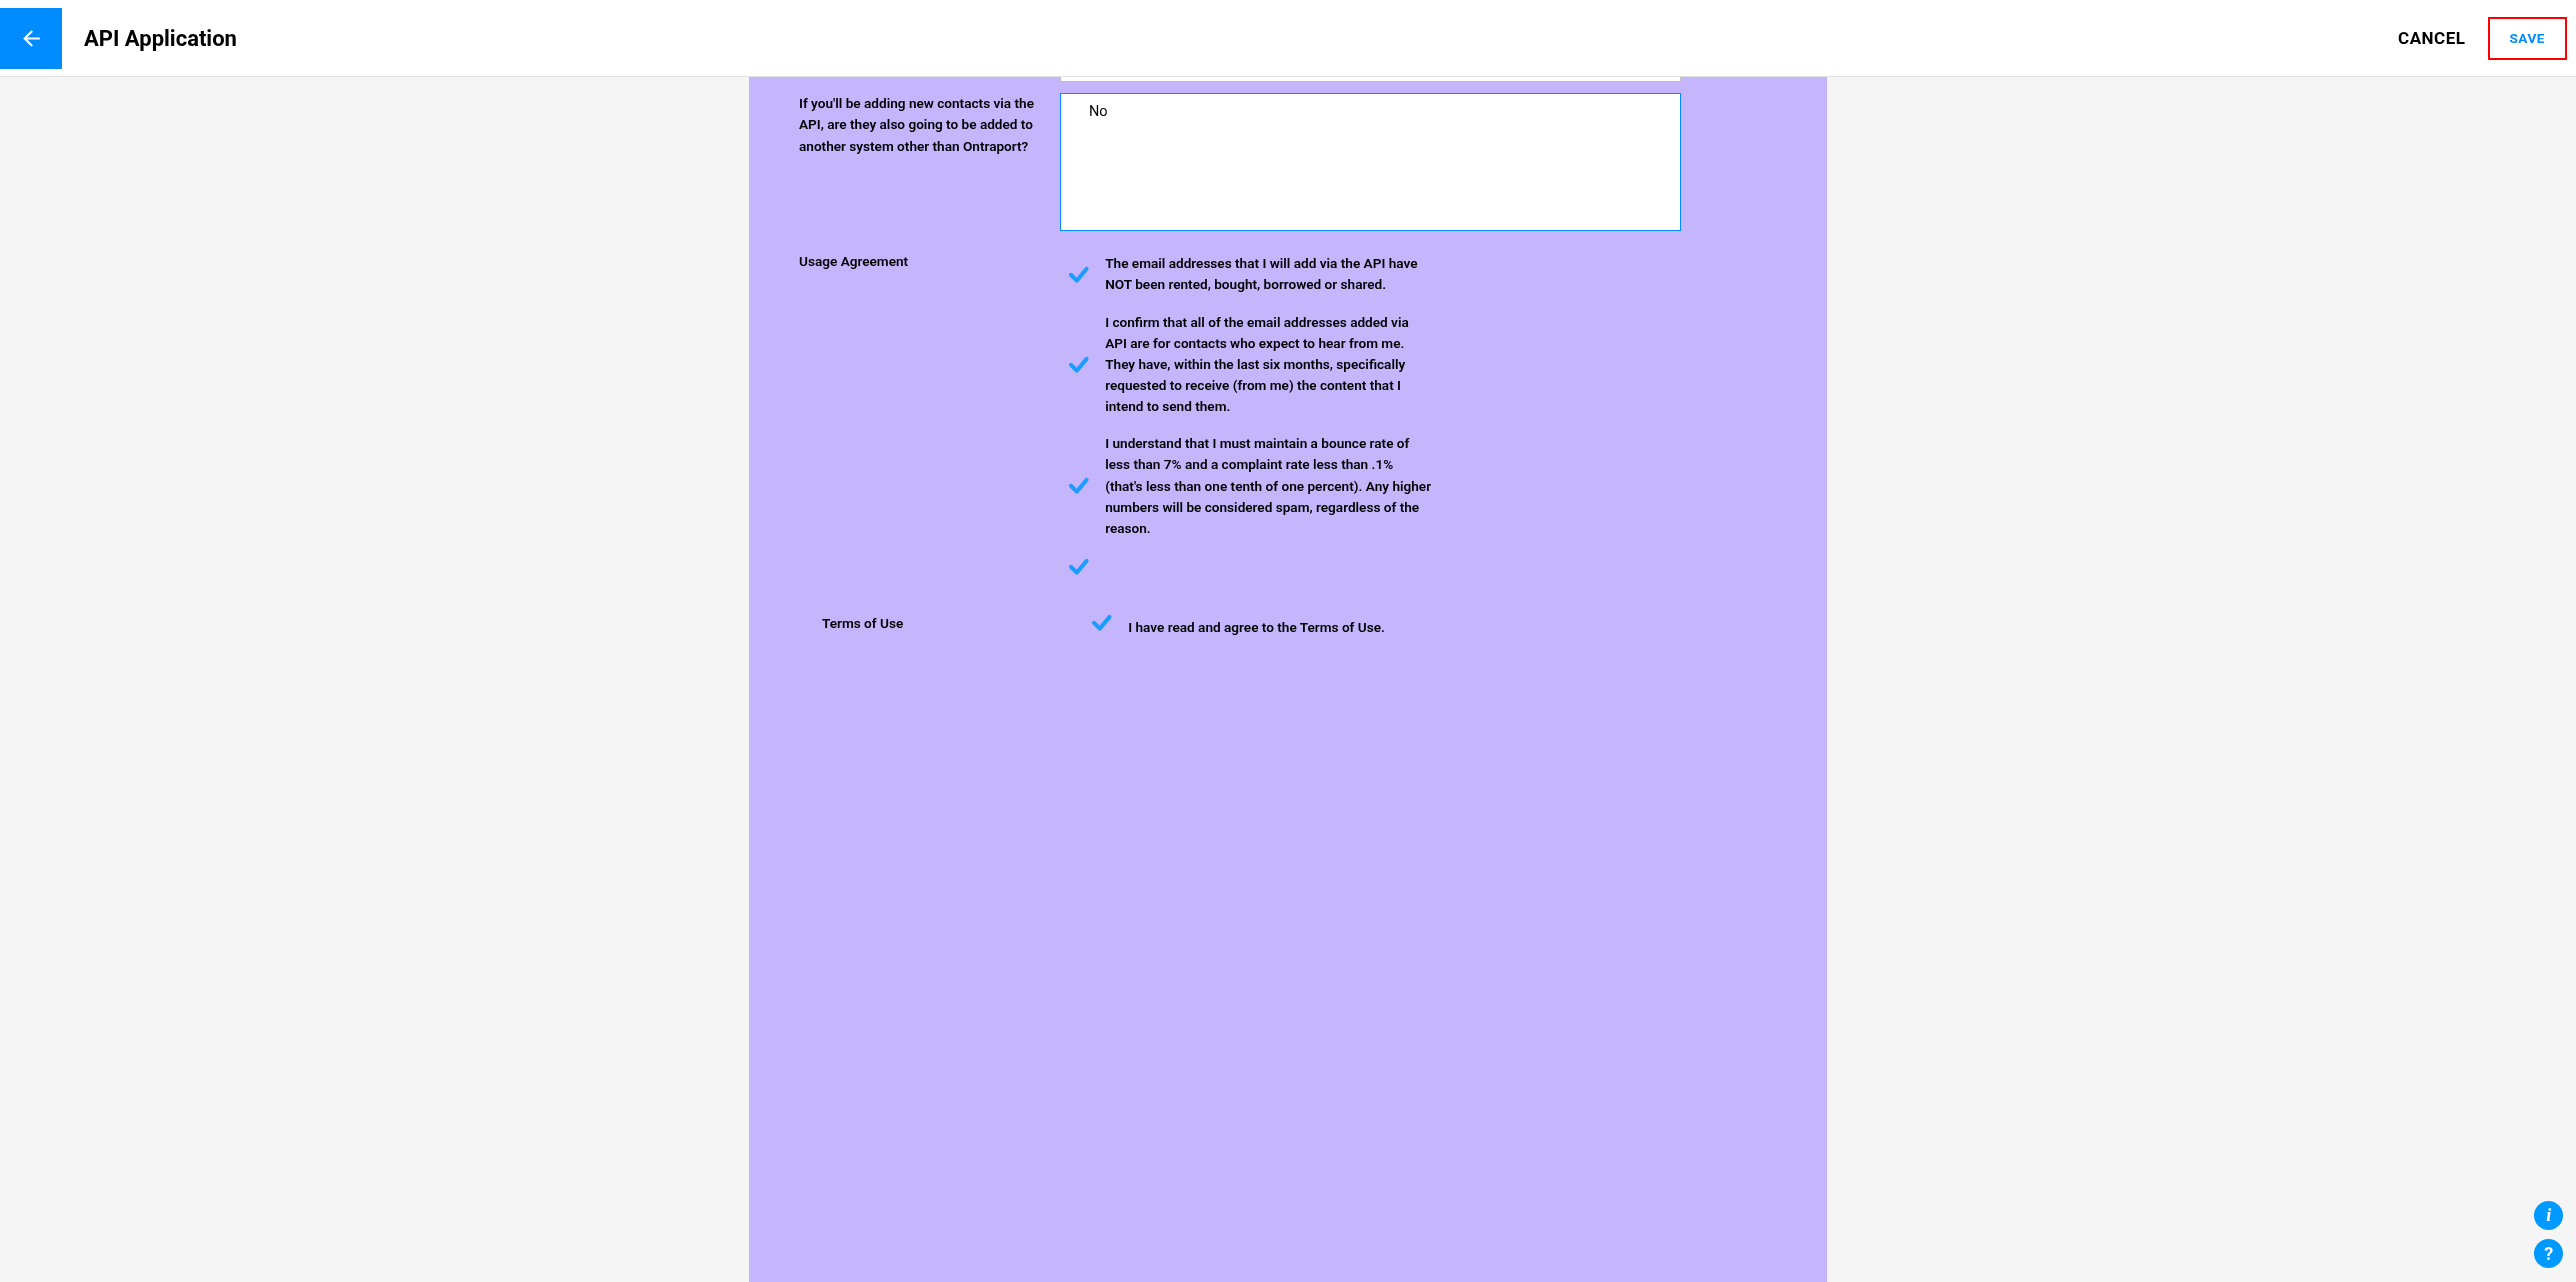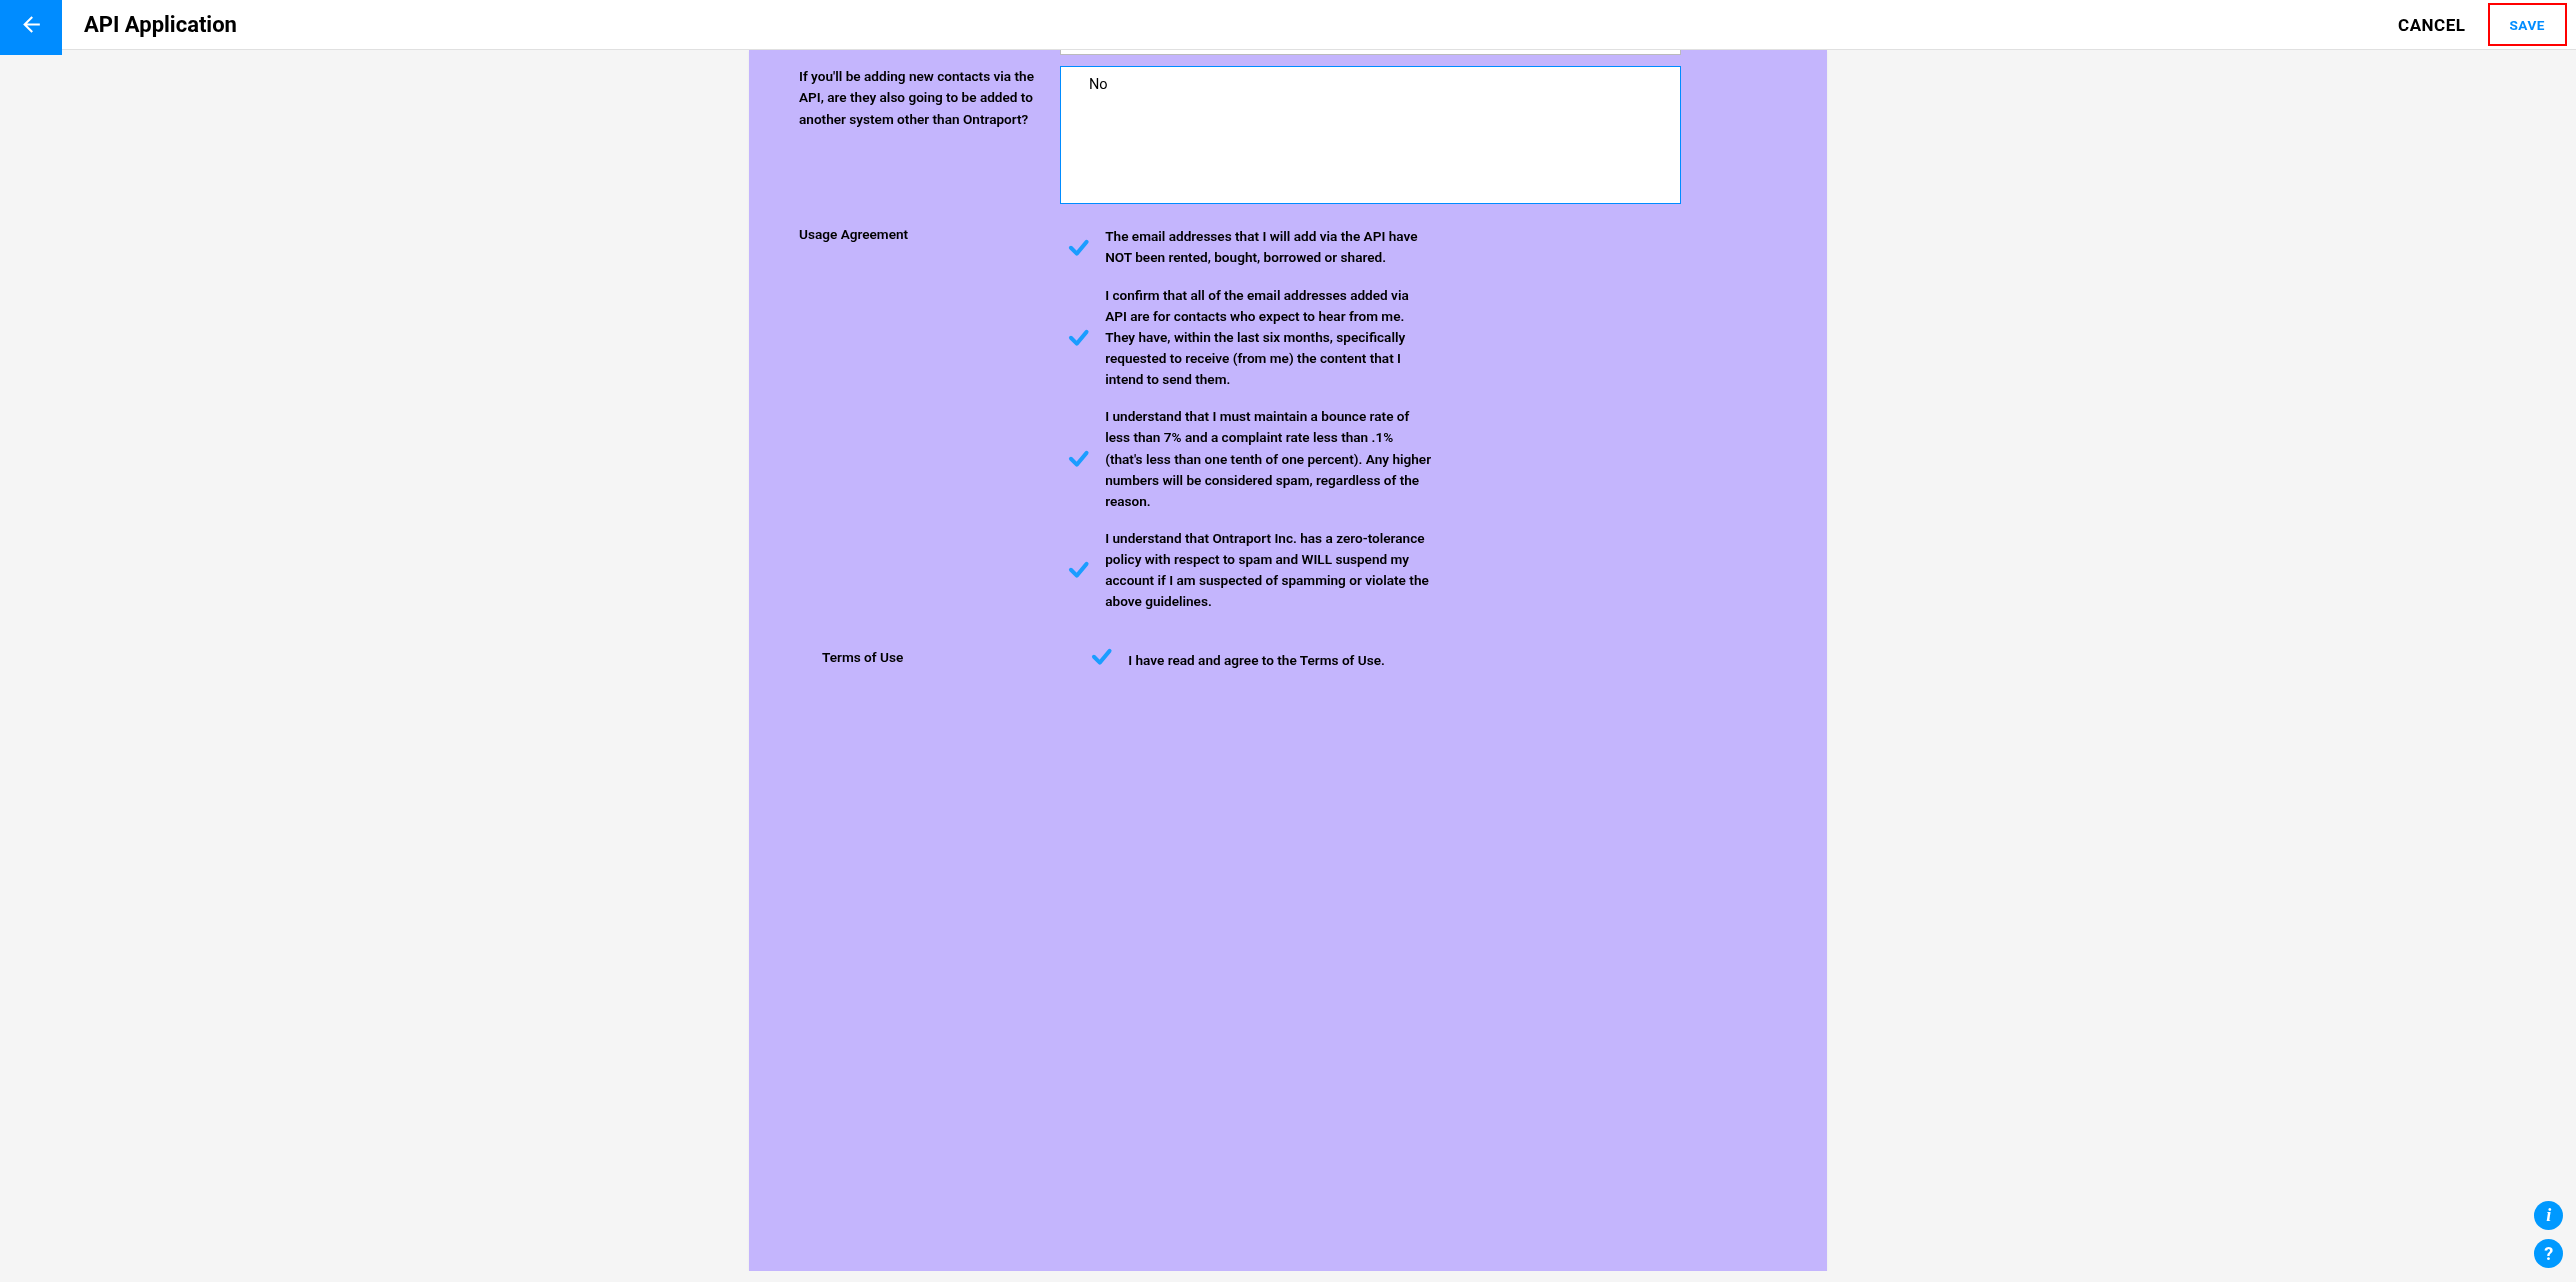--- a/index.html
+++ b/index.html
@@ -12,21 +12,21 @@
       background: #f5f5f5;
       width: 100%;
       height: 100vh;
       overflow: hidden;
     }
     .header {
       display: flex;
       align-items: center;
       background: #fff;
       border-bottom: 0.9px solid #e0e0e0;
-      height: 50px;
+      height: 77px;
       position: relative;
     }
     .back-button {
       width: 62px;
       height: 61px;
       background: #008cff;
       display: flex;
       align-items: center;
       justify-content: center;
       cursor: pointer;
@@ -266,21 +266,20 @@
           </div>
           <div class="agreement-text">I understand that I must maintain a bounce rate of less than 7% and a complaint rate less than .1% (that's less than one tenth of one percent). Any higher numbers will be considered spam, regardless of the reason.</div>
         </div>
 
         <div class="agreement-item">
           <div class="check-icon">
             <svg viewBox="0 0 24 24">
                 <path fill="none" stroke="#1b9dff" stroke-width="4" stroke-linecap="round" stroke-linejoin="round" d="M4 12 L10 18 L20 6"></path>
               </svg>
           </div>
-          <div class="agreement-text">I understand that Ontraport Inc. has a zero-tolerance policy with respect to spam and WILL suspend my account if I am suspected of spamming or violate the above guidelines.</div>
         </div>
 
       </div>
     </div>
 
     <div class="terms-row">
       <div class="terms-label">Terms of Use</div>
       <div class="terms-check-wrap">
         <div class="check-icon">
           <svg viewBox="0 0 24 24">

